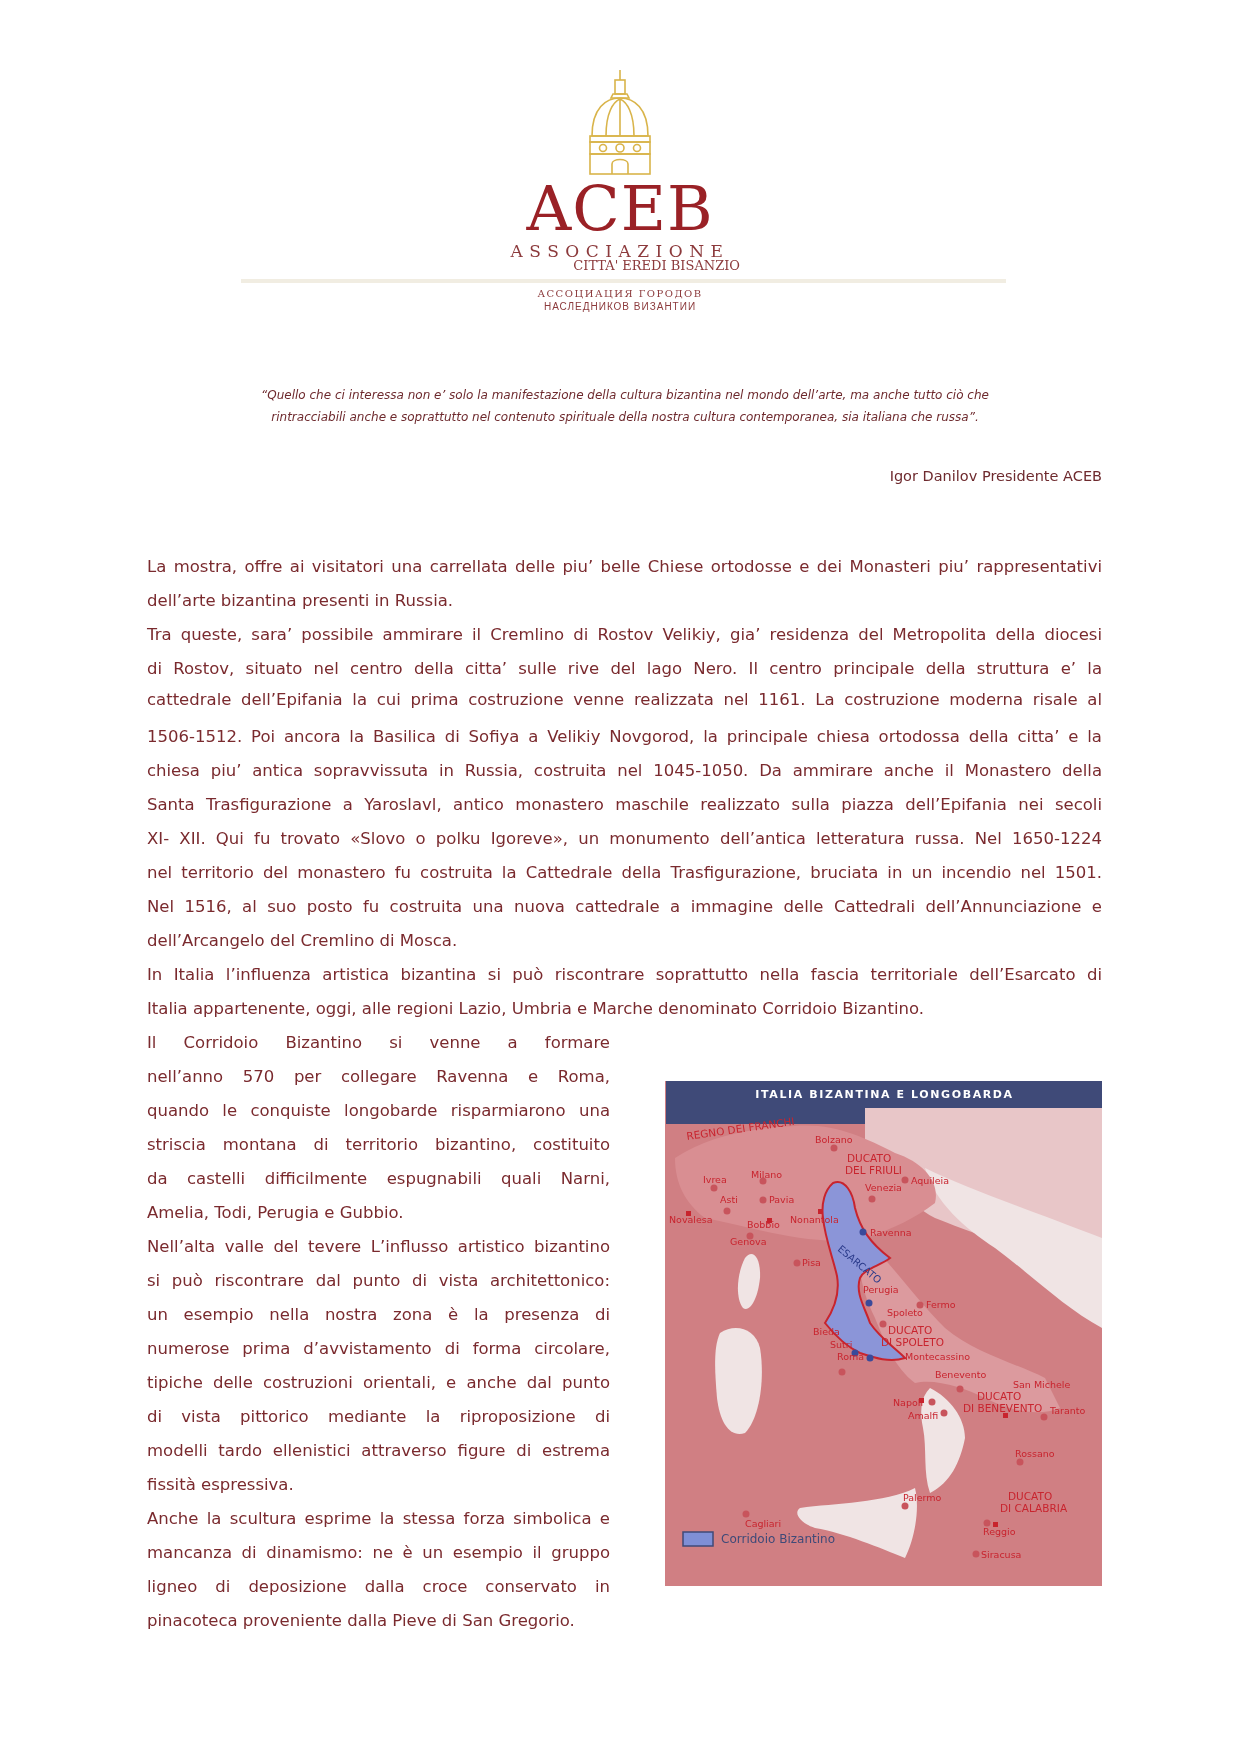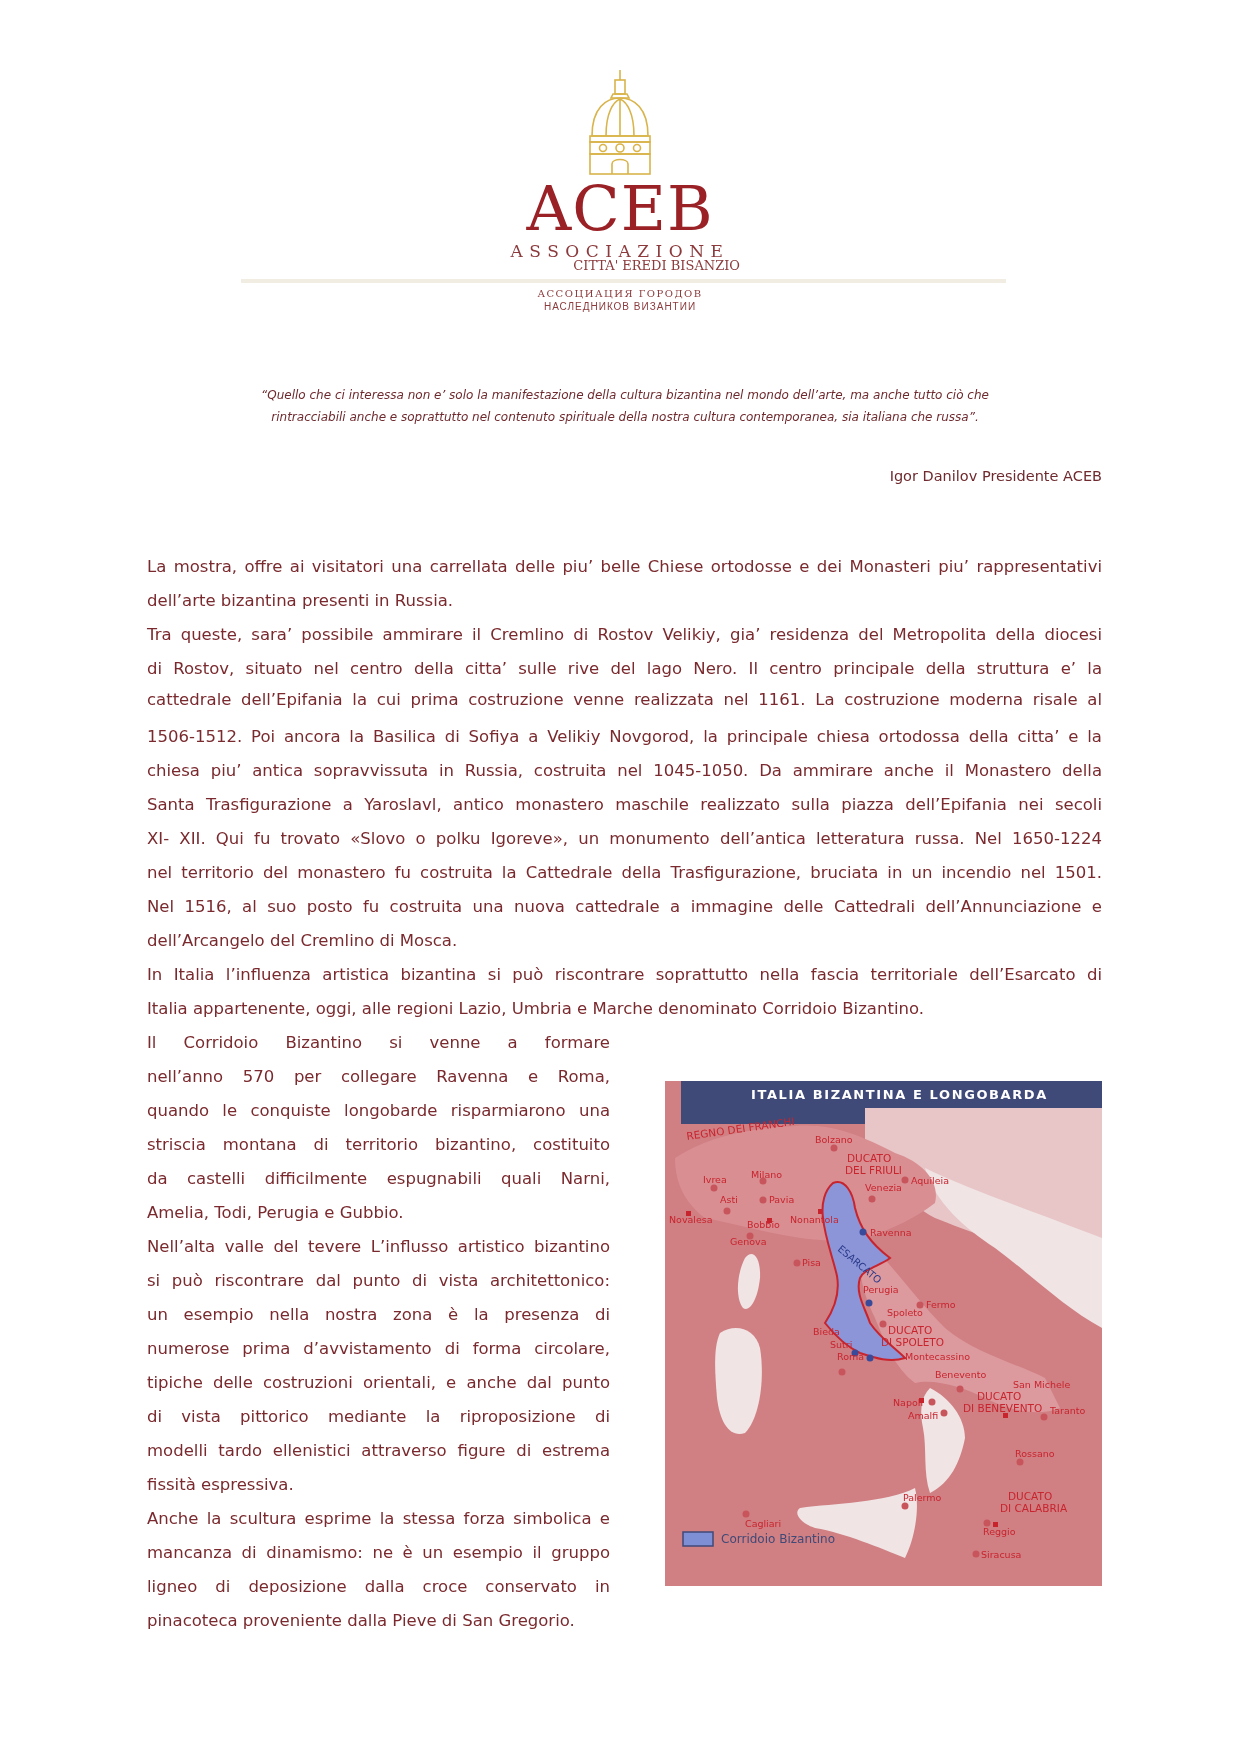--- a/index.html
+++ b/index.html
@@ -29,22 +29,22 @@
 
   
   .line { position:absolute; left:147px; font-size:16.5px; line-height:22px; color:#7a2a2e;
     white-space:nowrap; text-align:justify; text-align-last:justify; }
   .wide { width:955px; }
   .narrow { width:463px; }
   .last { text-align-last:left; }
 
   
   #map { left:665px; top:1081px; width:437px; height:505px; background:#d07f83; overflow:hidden; }
-  #map-header { position:absolute; left:16px; top:0; width:437px; height:43px; background:#3f4a78;
-    color:#ffffff; font-weight:bold; font-size:13px; letter-spacing:1.6px; text-align:center; line-height:27px; }
+  #map-header { position:absolute; left:1px; top:0; width:437px; height:43px; background:#3f4a78;
+    color:#ffffff; font-weight:bold; font-size:11px; letter-spacing:1.6px; text-align:center; line-height:27px; }
   #map svg { position:absolute; left:0; top:27px; }
   .mlabel { font-family:"DejaVu Sans", sans-serif; fill:#c8242e; font-size:9.5px; }
   .mduc { font-family:"DejaVu Sans", sans-serif; fill:#c8242e; font-size:10.5px; }
 </style>
 </head>
 <body>
 
 <div class="abs" id="logo-dome">
   <svg width="68" height="110" viewBox="0 0 68 110">
     <g fill="none" stroke="#d9b44a" stroke-width="1.6">

